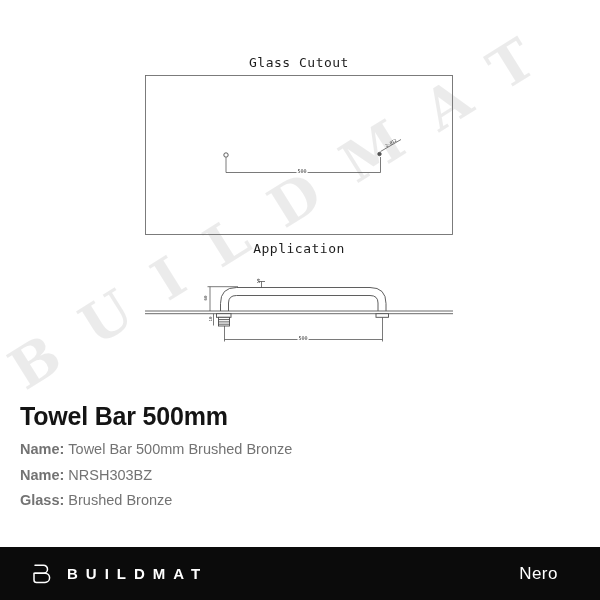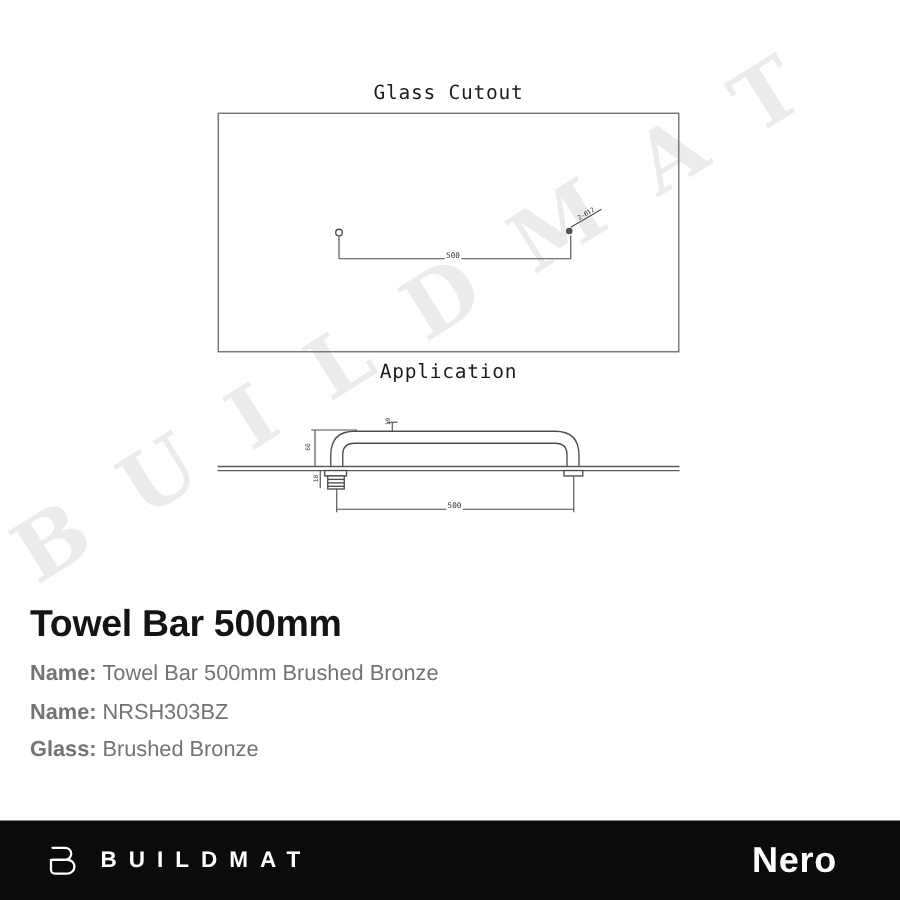--- a/index.html
+++ b/index.html
@@ -51,21 +51,21 @@
     position:absolute; left:0; top:547px; width:600px; height:53px;
     background:#0b0b0b; display:flex; align-items:center;
     justify-content:space-between; padding:0 42px 0 31px;
   }
   .brand-left { display:flex; align-items:center; gap:11px; }
   .brand-wordmark {
     color:#ffffff; font-weight:bold; font-size:15px;
     letter-spacing:8px; font-family:"Liberation Sans", sans-serif;
   }
   .partner-wordmark {
-    color:#ffffff; font-size:24px; font-weight:700; letter-spacing:0.5px;
+    color:#ffffff; font-size:17px; font-weight:400; letter-spacing:0.5px;
     font-family:"Liberation Sans", sans-serif;
   }
 </style>
 </head>
 <body>
 
 <div class="page">
 
   <div class="watermark">BUILDMAT</div>
 

